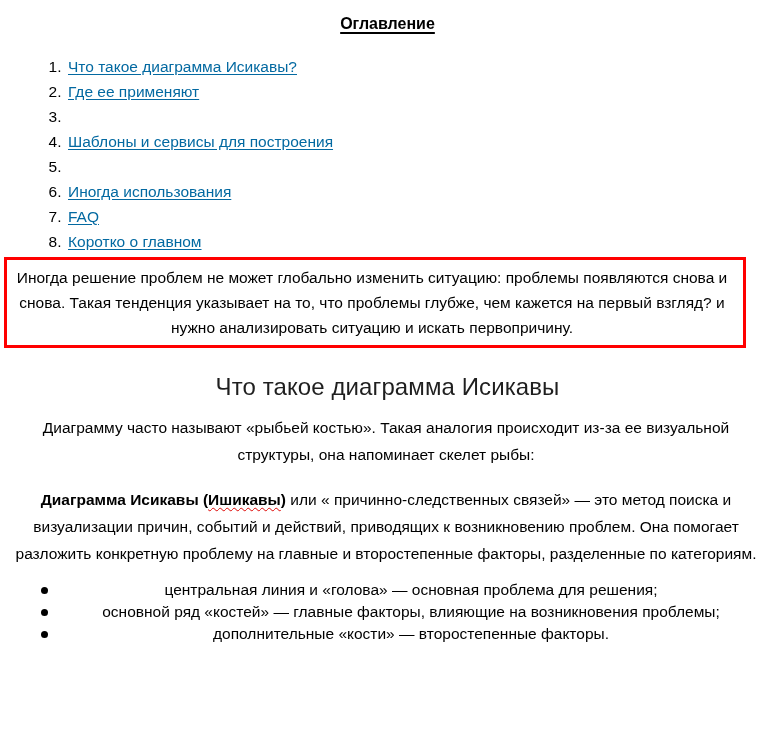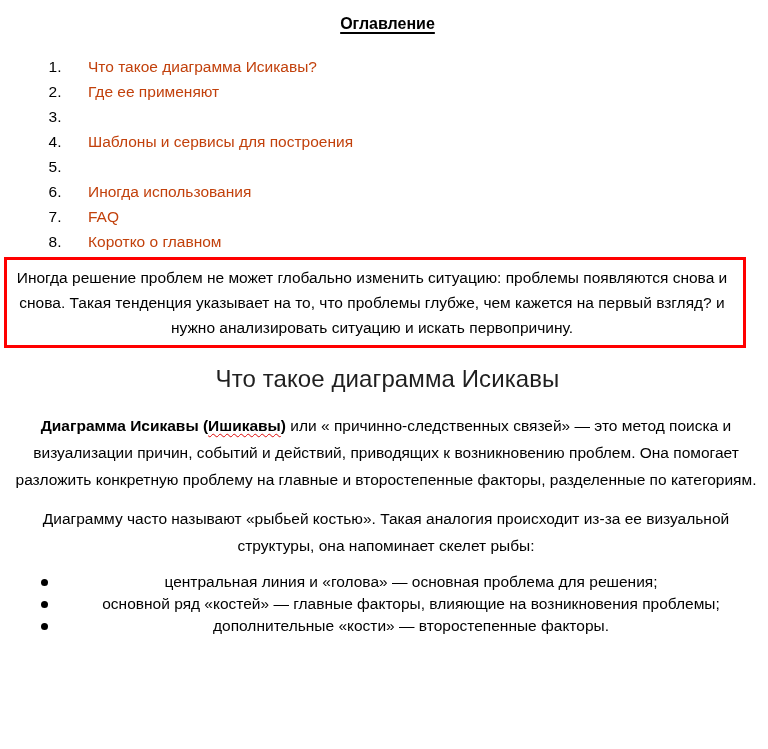--- a/index.html
+++ b/index.html
@@ -19,35 +19,35 @@
 
   
   .toc-title{
     font-size:16px;font-weight:700;line-height:20px;margin:0 0 20px 0;
     text-decoration:underline;text-decoration-thickness:2px;text-underline-offset:3px;
     display:inline-block;
   }
   .toc-list{margin:0;padding:0;list-style:none;}
   .toc-row{display:flex;align-items:baseline;height:25px;line-height:25px;font-size:15.5px;}
   .toc-num{margin-left:27px;width:26px;flex:0 0 26px;}
-  .toc-link{color:#c2410c;text-underline-offset:2px;cursor:pointer;margin-left:20px;}
+  .toc-link{color:#0369a1;text-decoration:underline;text-underline-offset:2px;cursor:pointer;}
 
   
   .callout{
     margin:3px 14px 0 -11px;
     border:3px solid var(--callout-border);
     padding:5px 10px 5px 4px;
   }
   .callout p{margin:0;font-size:15.5px;line-height:25px;}
   .callout p + p{margin-top:7px;}
 
   
   .section-heading{
     font-size:24px;font-weight:400;color:var(--heading);
-    line-height:30px;margin:16px 0 0 0;letter-spacing:0.1px;
+    line-height:30px;margin:24px 0 0 0;letter-spacing:0.1px;
   }
   .para{font-size:15.5px;line-height:27px;max-width:742px;margin:18px 0 0 0;}
   .para.second{margin-top:12px;}
   .bold{font-weight:700;}
   .squiggle{
     font-weight:700;
     text-decoration:underline wavy var(--squiggle);
     text-decoration-thickness:1px;
     text-underline-offset:2px;
   }
@@ -102,23 +102,23 @@
       </li>
     </ol>
   </div>
 
   <div class="callout">
     <p>Иногда решение проблем не может глобально изменить ситуацию: проблемы появляются снова и снова. Такая тенденция указывает на то, что проблемы глубже, чем кажется на первый взгляд? и нужно анализировать ситуацию и искать первопричину.</p>
   </div>
 
   <h2 class="section-heading">Что такое диаграмма Исикавы</h2>
 
+  <p class="para second">Диаграмму часто называют «рыбьей костью». Такая аналогия происходит из-за ее визуальной структуры, она напоминает скелет рыбы:</p>
+
   <p class="para"><span class="bold">Диаграмма Исикавы (</span><span class="squiggle">Ишикавы</span><span class="bold">)</span><span> или « причинно-следственных связей» — это метод поиска и визуализации причин, событий и действий, приводящих к возникновению проблем. Она помогает разложить конкретную проблему на главные и второстепенные факторы, разделенные по категориям.</span></p>
-
-  <p class="para second">Диаграмму часто называют «рыбьей костью». Такая аналогия происходит из-за ее визуальной структуры, она напоминает скелет рыбы:</p>
 
   <ul class="fish-list">
     <li>центральная линия и «голова» — основная проблема для решения;</li>
     <li>основной ряд «костей» — главные факторы, влияющие на возникновения проблемы;</li>
     <li>дополнительные «кости» — второстепенные факторы.</li>
   </ul>
 
 </div>
 
 </body></html>

